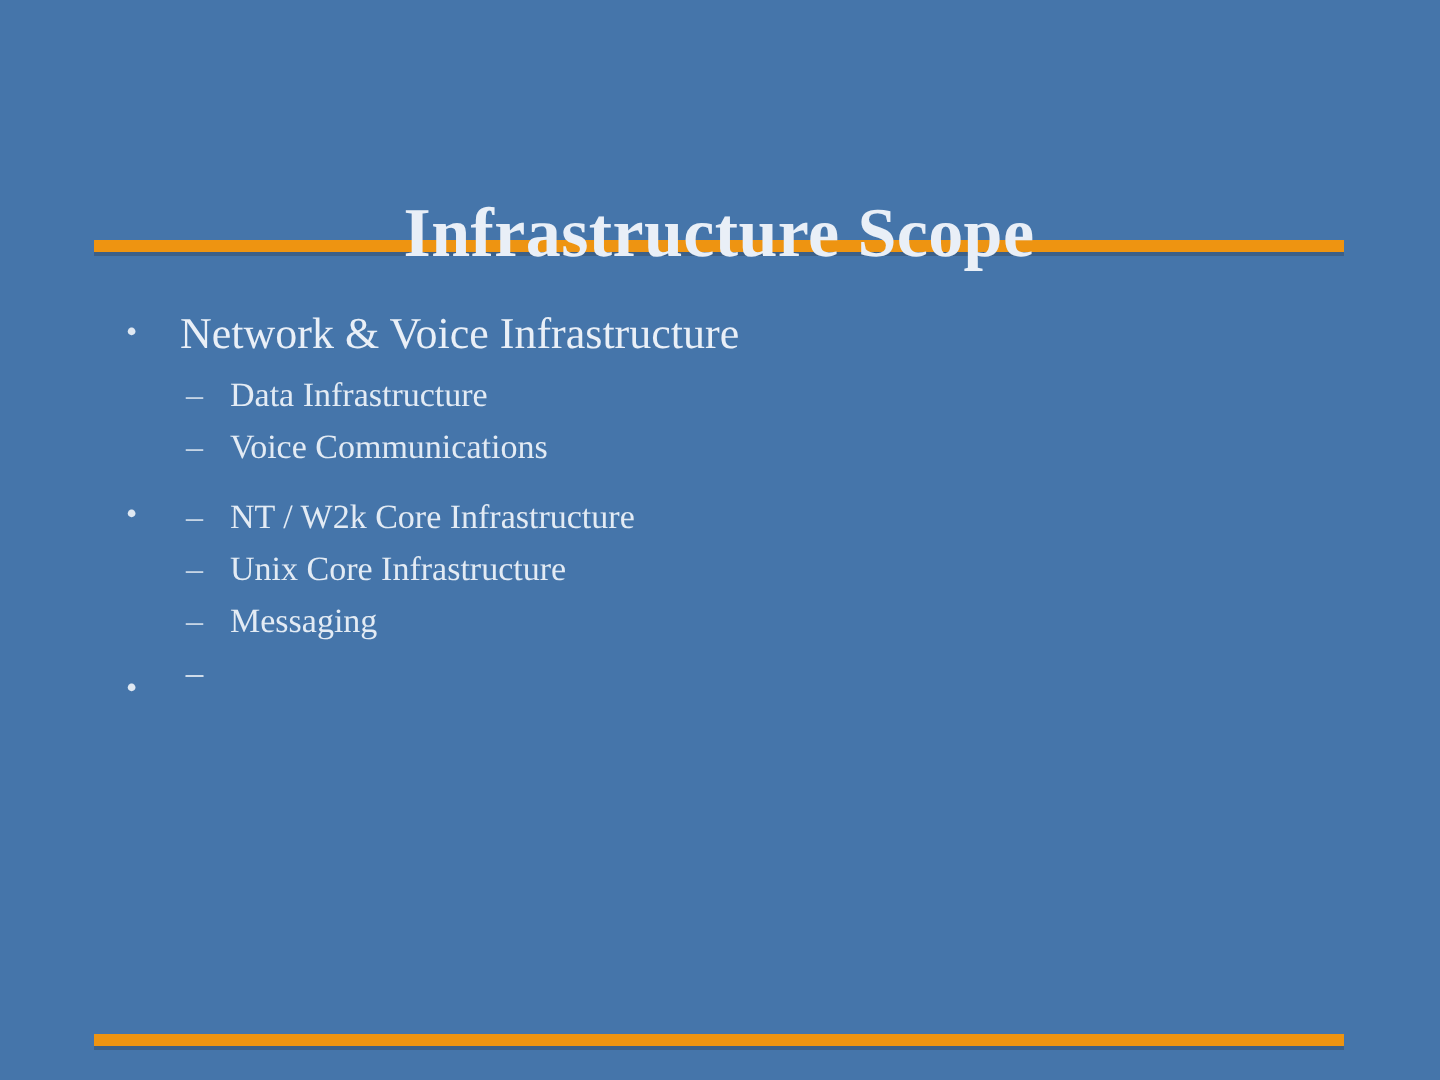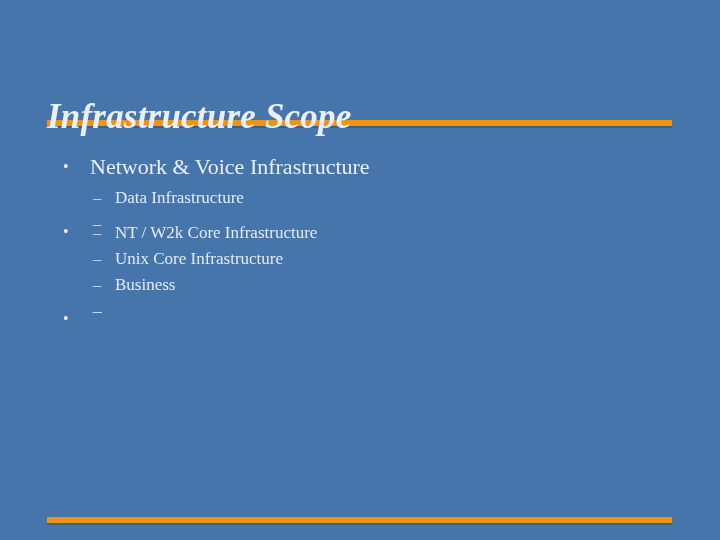--- a/index.html
+++ b/index.html
@@ -21,27 +21,26 @@
     background: #4575aa;
     box-sizing: border-box;
   }
 
   
   .slide-title {
     position: absolute;
     left: 47px;
     top: 72px;
     width: 625px;
-    text-align: left;
+    text-align: center;
     font-size: 35px;
     line-height: 44px;
     color: #e9eff7;
     letter-spacing: 0.2px;
     white-space: nowrap;
-    font-style: italic;
   }
 
   
   .rule {
     position: absolute;
     left: 47px;
     width: 625px;
     height: 6px;
     background: #ee9411;
   }
@@ -120,20 +119,21 @@
 
     <div class="grp-gap-sm"></div>
 
     <div class="lvl2">
       <span class="marker">–</span>
       <span>Data Infrastructure</span>
     </div>
 
     <div class="lvl2">
       <span class="marker">–</span>
+      <span>Voice Communications</span>
     </div>
 
     <div class="grp-gap-md"></div>
 
     <div class="lvl1">
       <span class="marker">•</span>
     </div>
 
     <div class="grp-gap-sm"></div>
 
@@ -142,21 +142,21 @@
       <span>NT / W2k Core Infrastructure</span>
     </div>
 
     <div class="lvl2">
       <span class="marker">–</span>
       <span>Unix Core Infrastructure</span>
     </div>
 
     <div class="lvl2">
       <span class="marker">–</span>
-      <span>Business</span>
+      <span>Messaging</span>
     </div>
 
     <div class="lvl2">
       <span class="marker">–</span>
     </div>
 
     <div class="lvl2">
       <span class="marker">–</span>
     </div>
 

